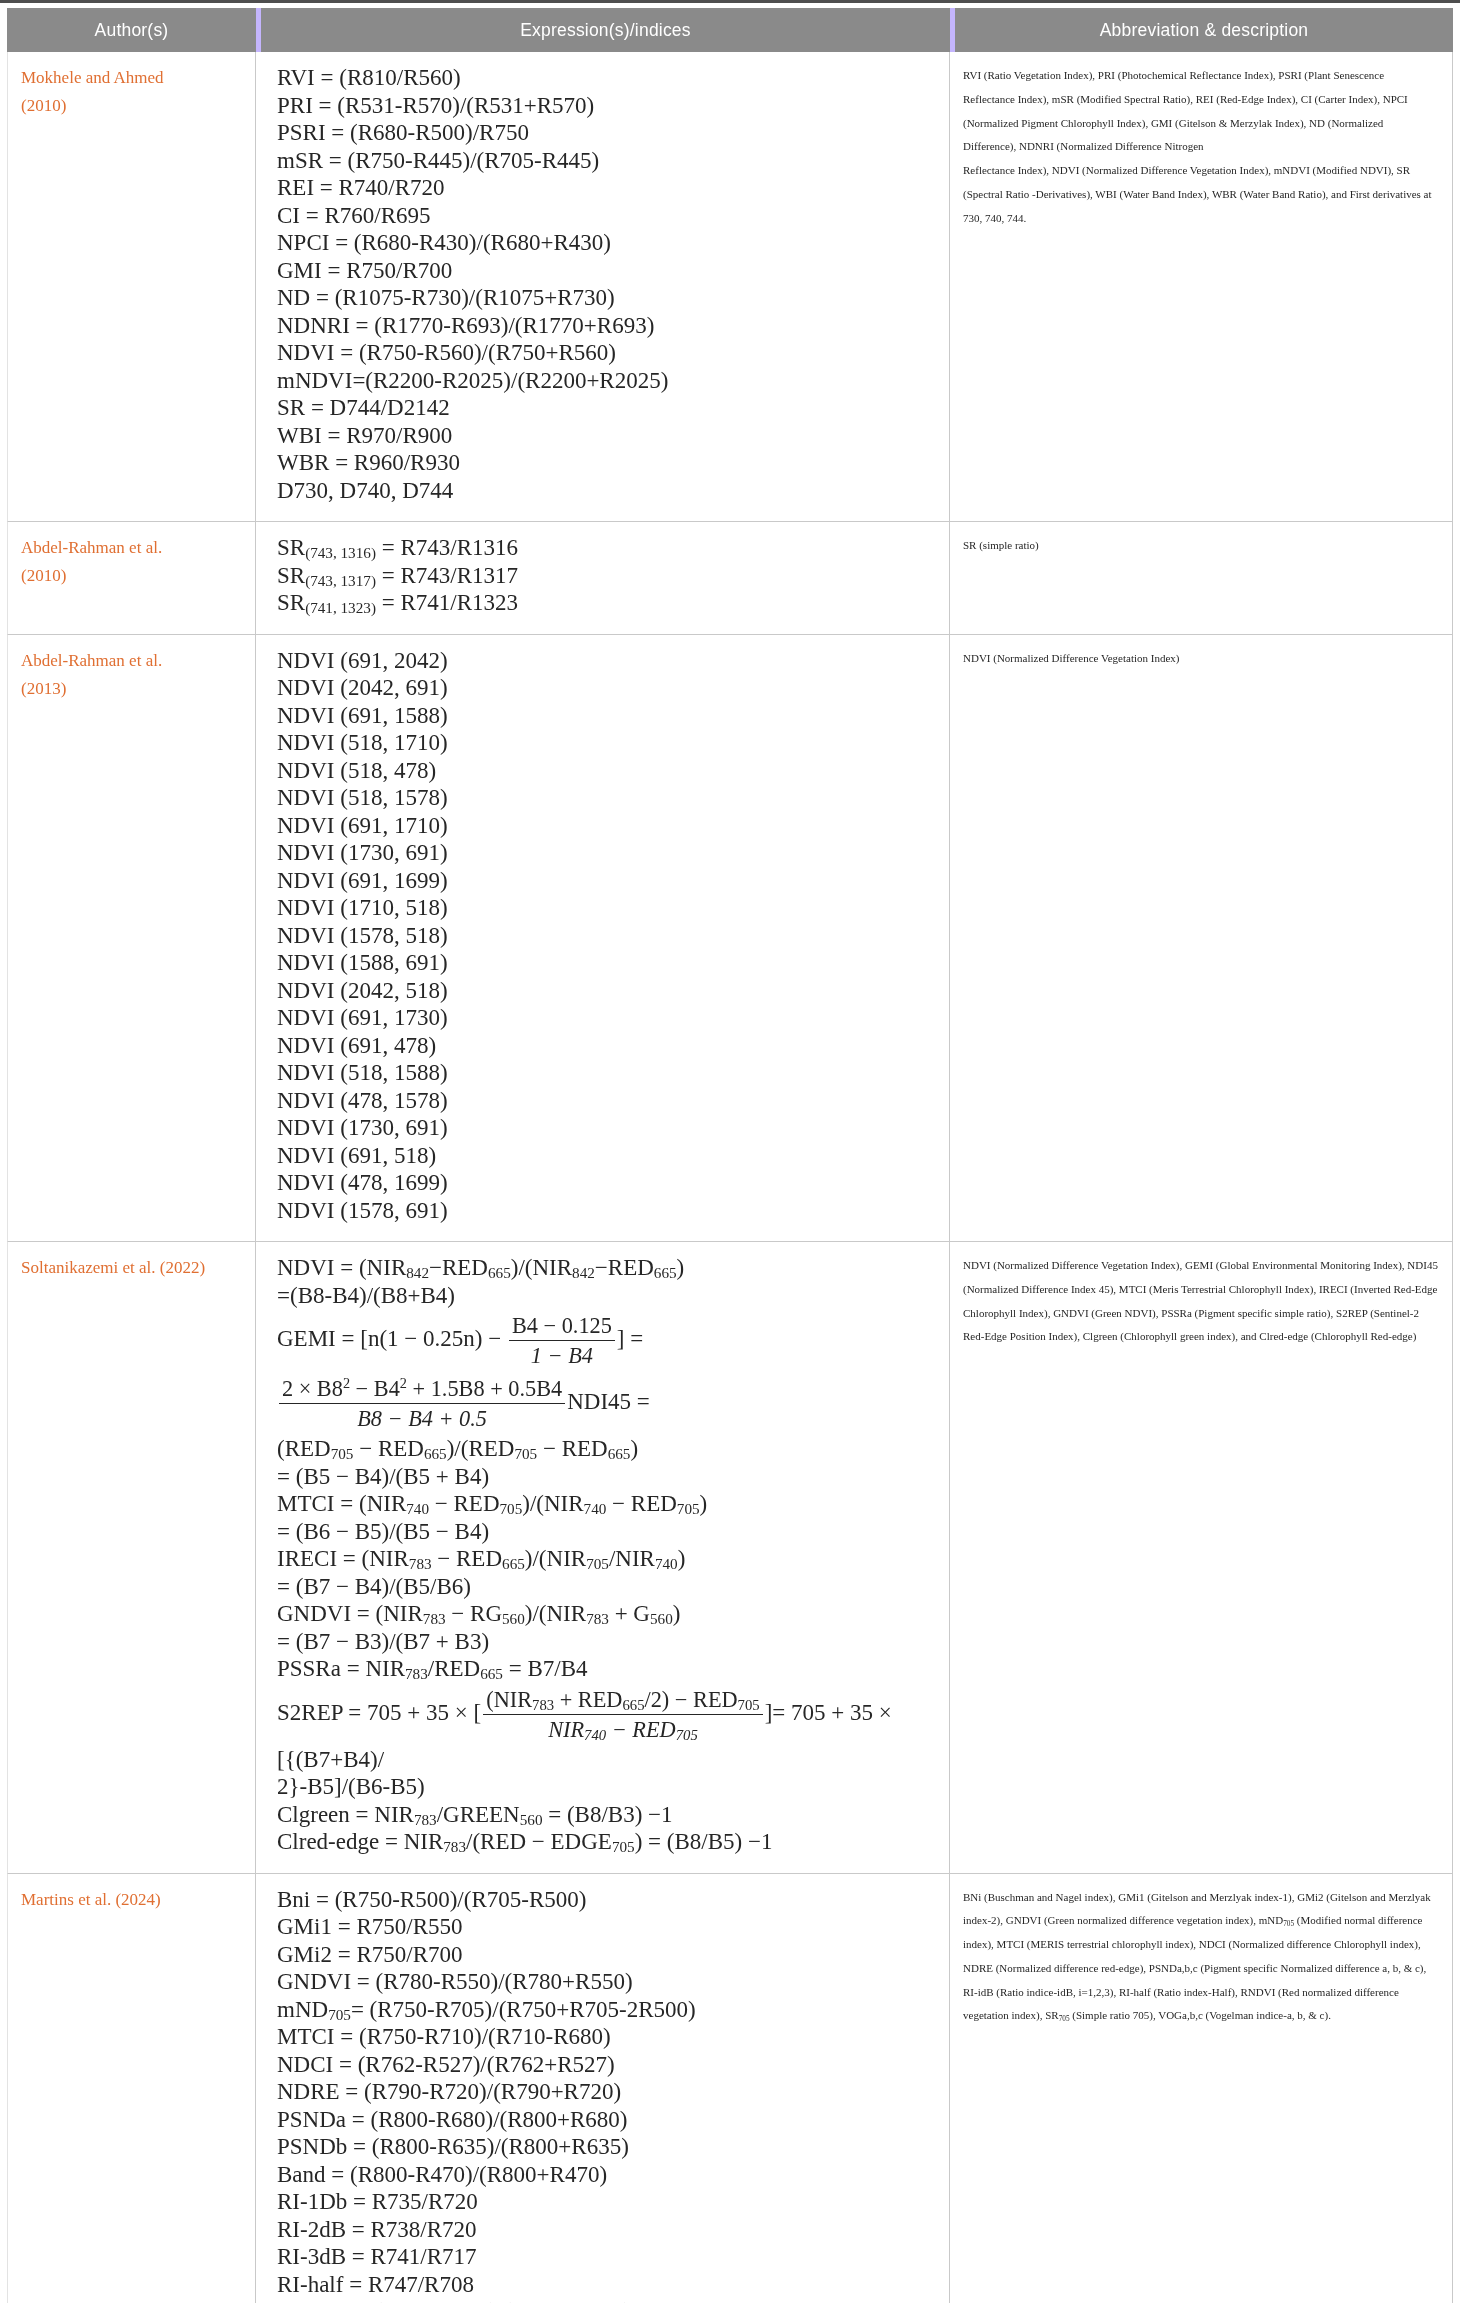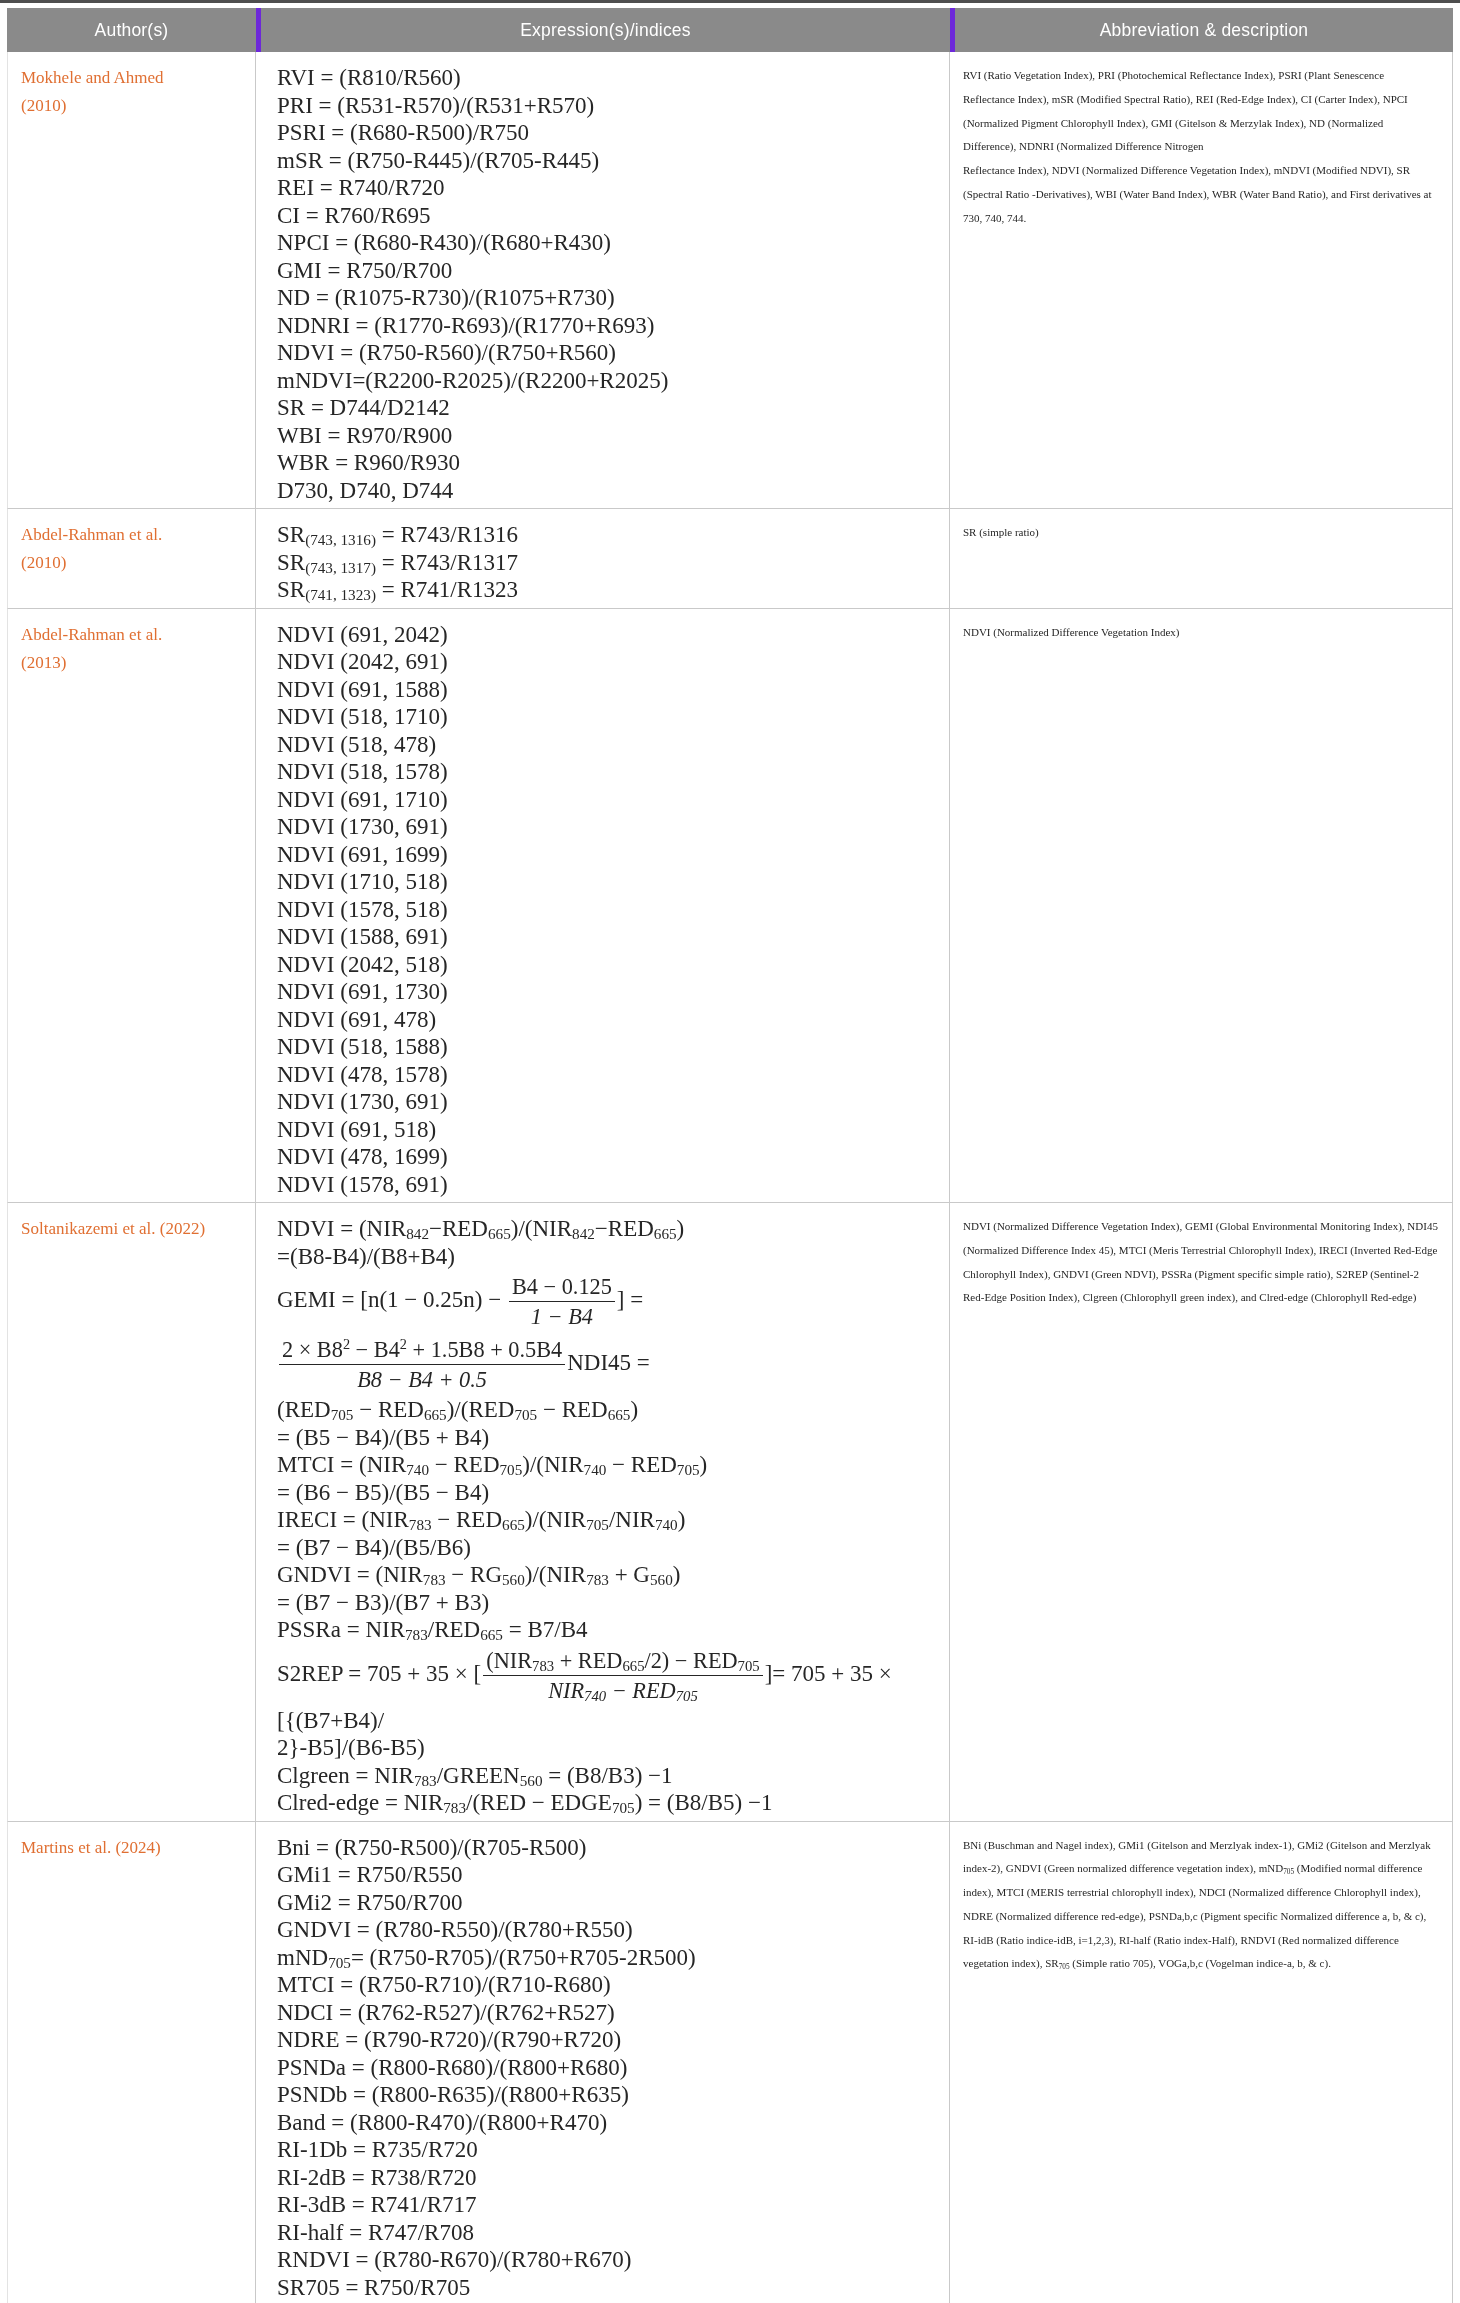--- a/index.html
+++ b/index.html
@@ -31,26 +31,26 @@
     color:var(--header-text);
     font-family:"Liberation Sans","DejaVu Sans",sans-serif;
     font-weight:400;
     font-size:17.5px;
     height:44px;
     text-align:center;
     vertical-align:middle;
     letter-spacing:.2px;
     padding:0 4px;
   }
-  th + th{border-left:5px solid #6d28d9;}
+  th + th{border-left:5px solid #c4b5fd;}
   tbody td{
     vertical-align:top;
     border-bottom:1px solid var(--grid-line);
     padding-top:12px;
-    padding-bottom:4px;
+    padding-bottom:17px;
   }
   tbody td.author-cell{border-left:1px solid #e3e3e3;}
   tbody td.desc-cell{border-right:1px solid var(--grid-line);}
   tbody td.author-cell,tbody td.expr-cell{border-right:1px solid var(--grid-line);}
   .author-cell{
     padding-left:13px;padding-right:14px;
     font-size:17px;line-height:28px;
   }
   .author-link{color:var(--accent-orange);cursor:pointer;}
   .expr-cell{

